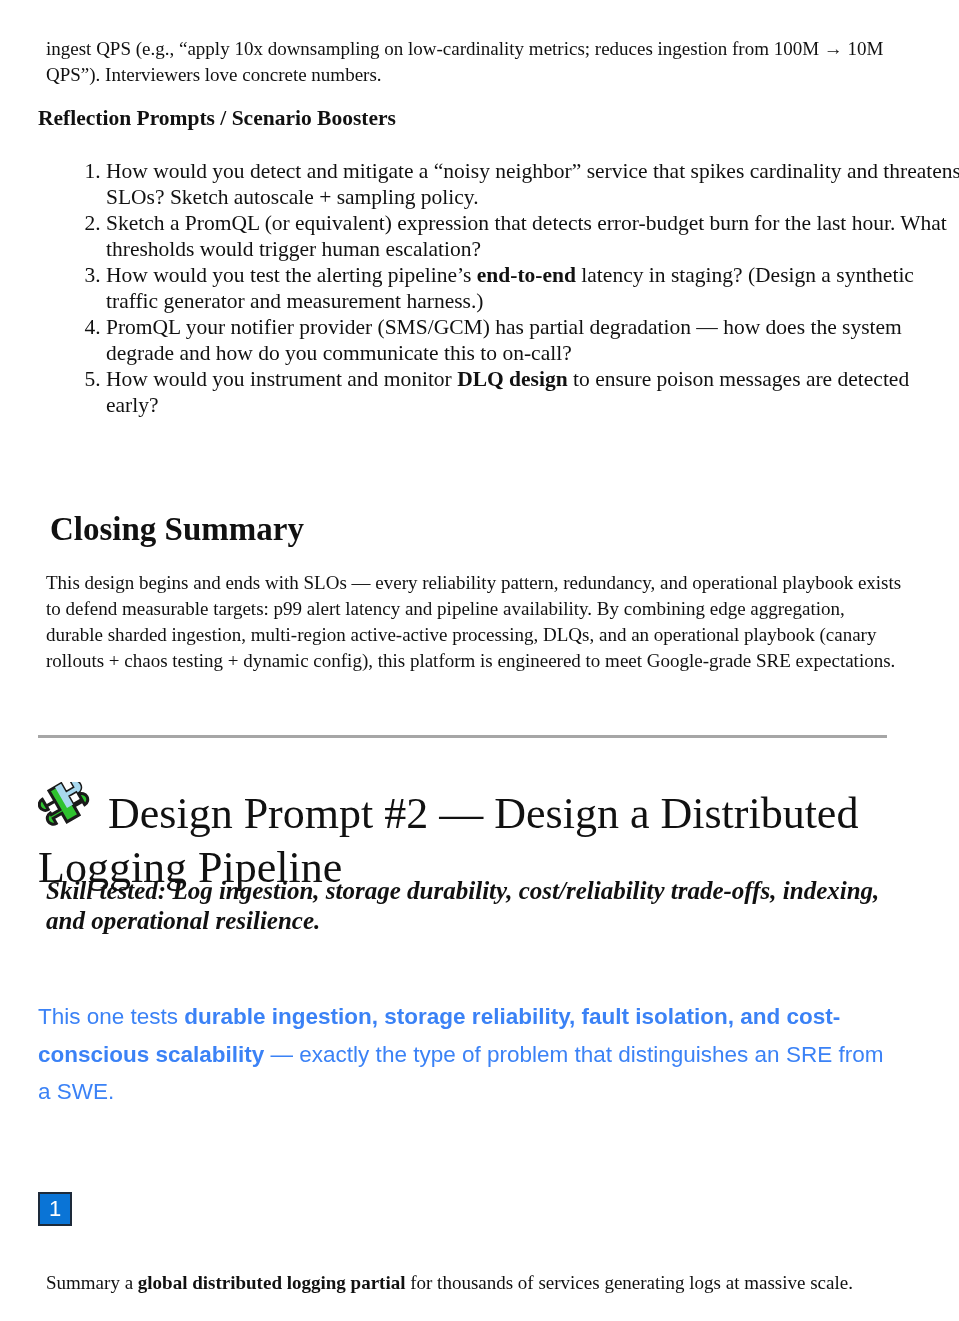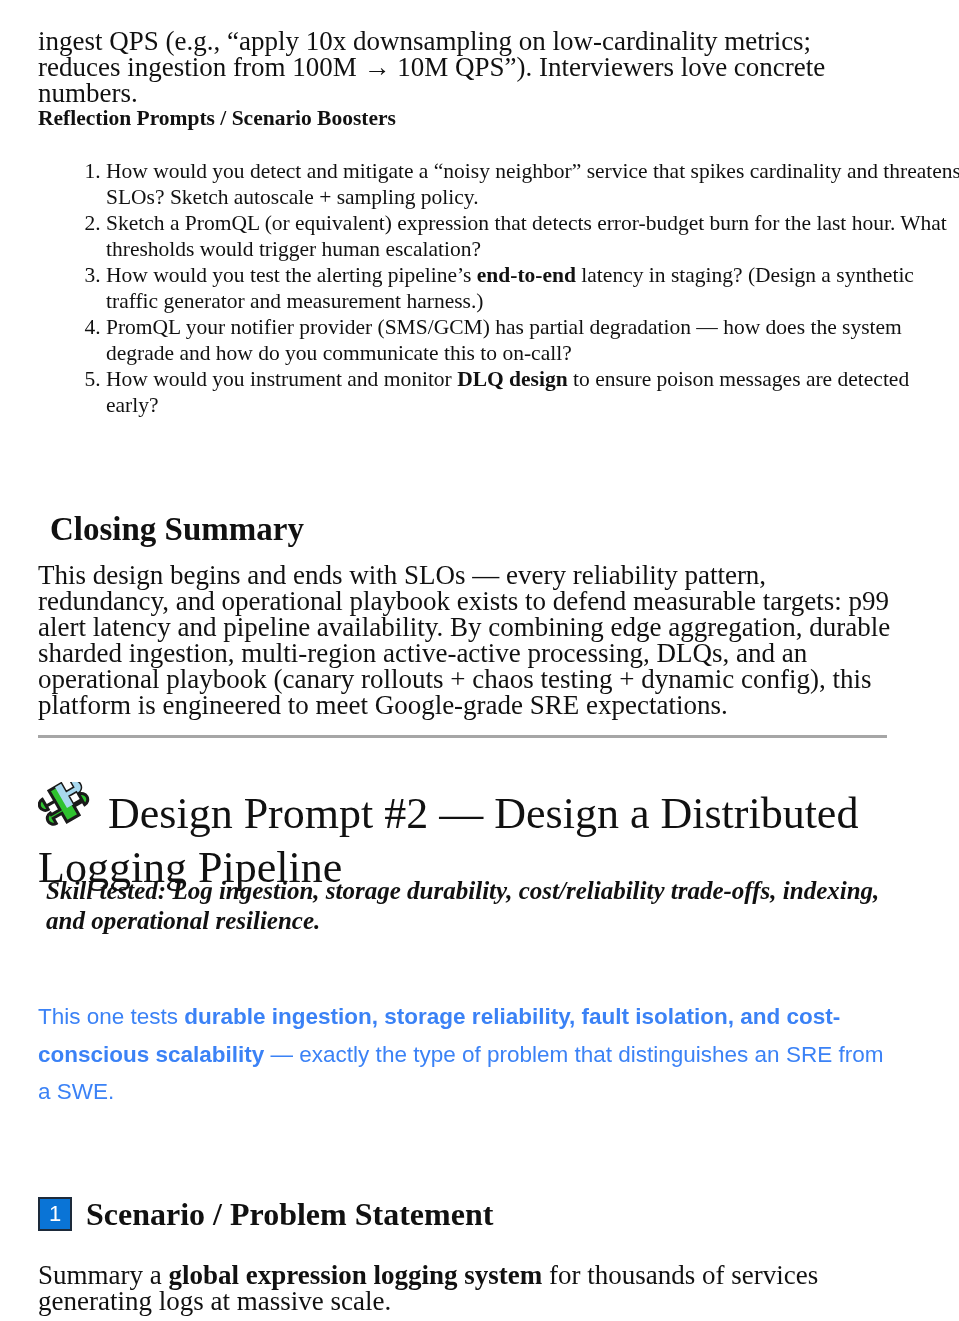--- a/index.html
+++ b/index.html
@@ -2,21 +2,21 @@
 <html><head>
 <meta charset="utf-8">
 <style>
   html, body { margin: 0; padding: 0; background: #ffffff; }
   body {
     width: 959px; height: 1321px; overflow: hidden; position: relative;
     font-family: "Liberation Serif", serif; color: #111111;
   }
   .p {
     position: absolute; left: 38px; width: 860px;
-    font-size: 27px; line-height: 26px; margin: 0;
+    font-size: 19px; line-height: 26px; margin: 8px;
   }
   .h-small {
     position: absolute; left: 38px; top: 106px;
     font-size: 21.5px; font-weight: bold; margin: 0;
   }
   ol.reflect {
     position: absolute; left: 38px; top: 158px; width: 860px;
     margin: 0; padding: 0 0 0 68px;
     font-size: 21.5px; line-height: 26px;
   }
@@ -86,16 +86,15 @@
     </svg>
   </span><span>Design Prompt #2 — Design a Distributed Logging Pipeline</span>
 </h1>
 
 <p class="skill">Skill tested: Log ingestion, storage durability, cost/reliability trade-offs, indexing, and operational resilience.</p>
 
 <p class="intro"><span>This one tests </span><b>durable ingestion, storage reliability, fault isolation, and cost-conscious scalability</b><span> — exactly the type of problem that distinguishes an SRE from a SWE.</span></p>
 
 <h3 class="h3">
   <span class="num-badge">1</span>
-  <span>Scenario / Problem Statement</span>
 </h3>
 
-<p class="p" style="top:1262px;"><span>Summary a </span><b>global expression logging system</b><span> for thousands of services generating logs at massive scale.</span></p>
+<p class="p" style="top:1262px;"><span>Summary a </span><b>global distributed logging partial</b><span> for thousands of services generating logs at massive scale.</span></p>
 
 </body></html>

